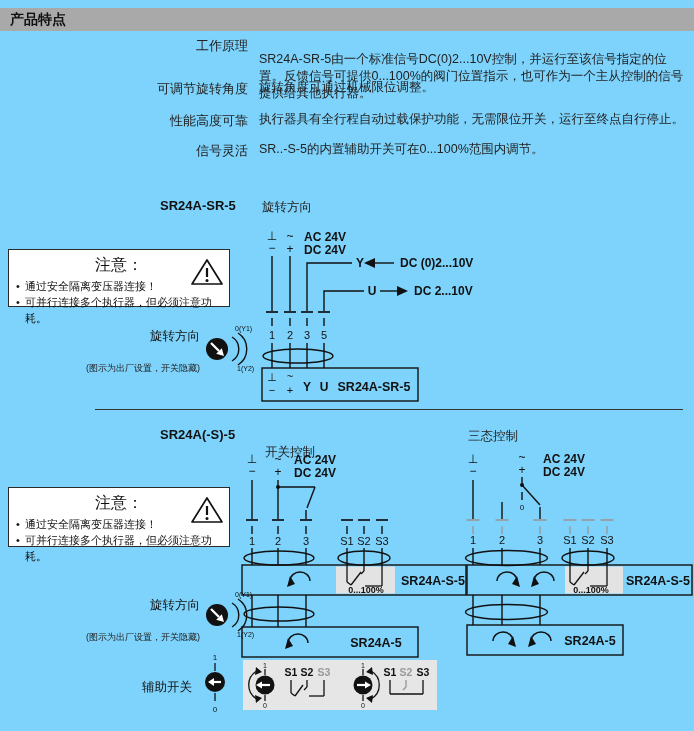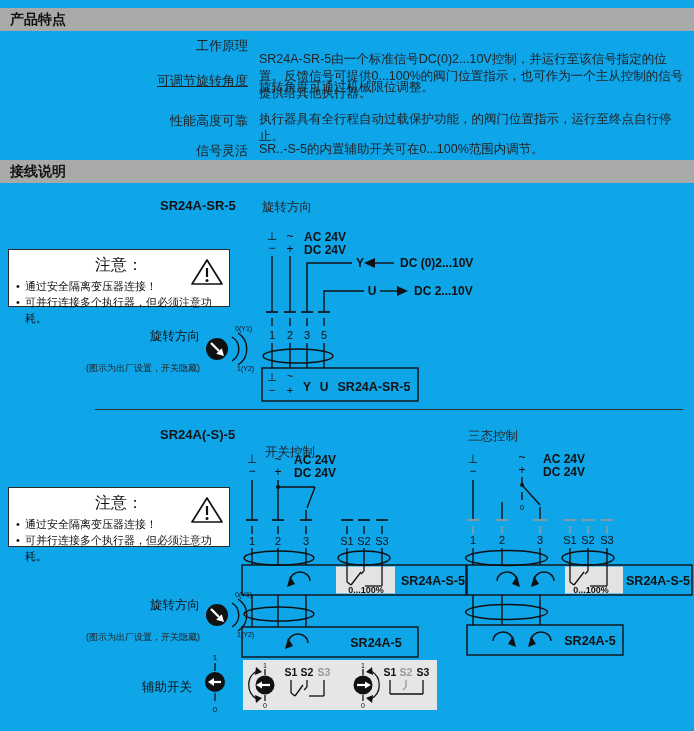--- a/index.html
+++ b/index.html
@@ -1,16 +1,16 @@
 <!DOCTYPE html>
 <html><head>
 <meta charset="utf-8">
 <style>
   html,body{margin:0;padding:0;background:#fff;}
-  #page{position:relative;width:694px;height:731px;background:#0ea5e9;overflow:hidden;
+  #page{position:relative;width:694px;height:731px;background:#7dd3fc;overflow:hidden;
         font-family:"Liberation Sans","DejaVu Sans",sans-serif;color:#111;}
   .abs{position:absolute;}
   .bar{left:0;width:694px;height:23px;background:#a9a9a9;display:flex;align-items:center;}
   .bar span{font-size:14px;font-weight:bold;padding-left:10px;color:#111;}
   .feat-label{width:248px;text-align:right;font-size:13px;color:#222;}
   .feat-text{left:259px;width:428px;font-size:12.5px;line-height:17px;color:#222;}
   .model-heading{font-size:13px;font-weight:bold;color:#111;}
   .mode-label{font-size:12.5px;color:#222;}
   .note-box{left:8px;width:222px;border:1px solid #2a2a2a;background:#fff;padding:5px 6px 6px 6px;box-sizing:border-box;}
   .note-title{font-size:16px;margin-bottom:2px;text-align:center;}
@@ -37,32 +37,29 @@
 
 <div id="page">
 
   <div class="abs bar" style="top:8px;">
     <span>产品特点</span>
   </div>
 
   <div class="abs feat-label" style="top:37px;">工作原理</div>
   <div class="abs feat-text" style="top:51px;">SR24A-SR-5由一个标准信号DC(0)2...10V控制，并运行至该信号指定的位置。反馈信号可提供0...100%的阀门位置指示，也可作为一个主从控制的信号提供给其他执行器。</div>
 
-  <div class="abs feat-label" style="top:72px;text-decoration:underline;">可调节旋转角度</div>
+  <div class="abs feat-label" style="top:80px;">可调节旋转角度</div>
   <div class="abs feat-text" style="top:79px;">旋转角度可通过机械限位调整。</div>
 
   <div class="abs feat-label" style="top:112px;">性能高度可靠</div>
-  <div class="abs feat-text" style="top:111px;">执行器具有全行程自动过载保护功能，的阀门位置指示，运行至终点自行停止。</div>
+  <div class="abs feat-text" style="top:111px;">执行器具有全行程自动过载保护功能，无需限位开关，运行至终点自行停止。</div>
 
   <div class="abs feat-label" style="top:142px;">信号灵活</div>
   <div class="abs feat-text" style="top:141px;">SR..-S-5的内置辅助开关可在0...100%范围内调节。</div>
 
-  <div class="abs bar" style="top:160px;">
-    <span>接线说明</span>
-  </div>
 
   <div class="abs model-heading" style="left:160px;top:198px;">SR24A-SR-5</div>
   <div class="abs mode-label" style="left:262px;top:199px;">旋转方向</div>
 
   <div class="abs note-box" style="top:249px;height:58px;">
     <div class="note-title">注意：</div>
     <div class="note-bullet">通过安全隔离变压器连接！</div>
     <div class="note-bullet">可并行连接多个执行器，但必须注意功耗。</div>
     <svg class="warn" width="34" height="30">
       <polygon points="17,3 32,27 2,27" fill="#fff" stroke="#111" stroke-width="1.7" stroke-linejoin="round"></polygon>

